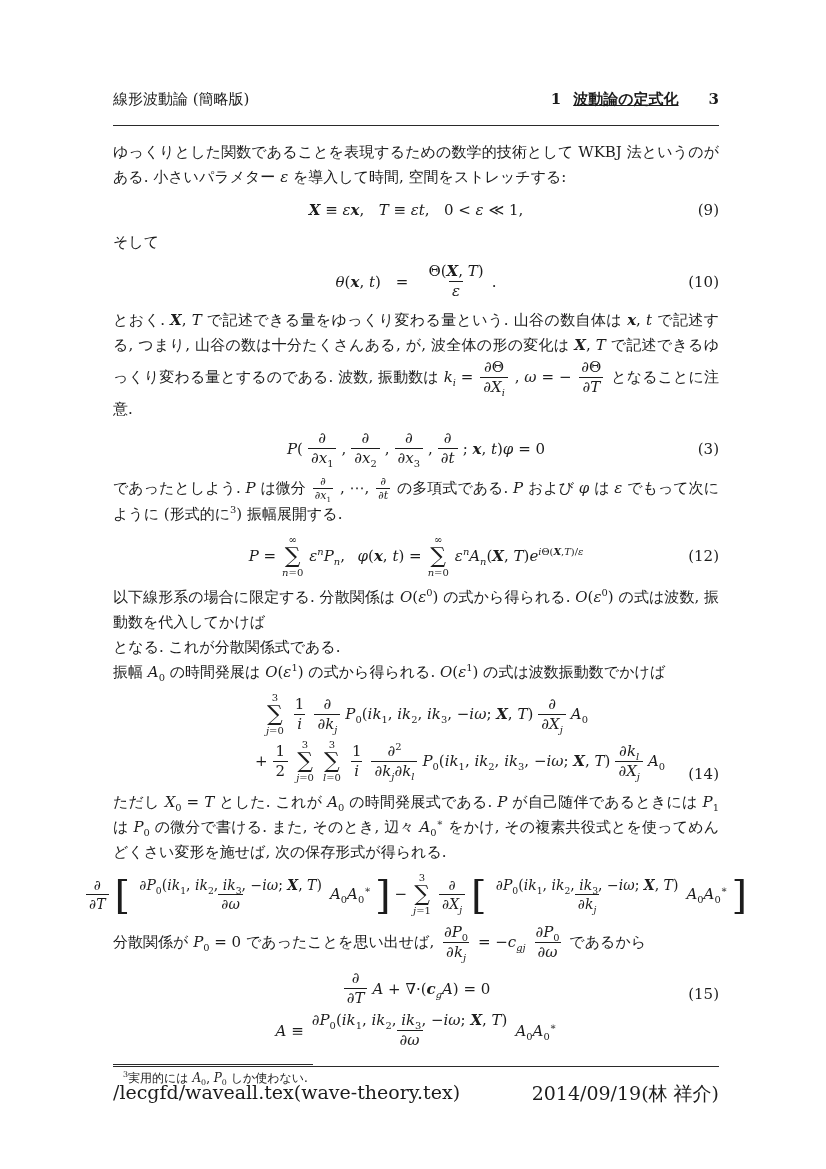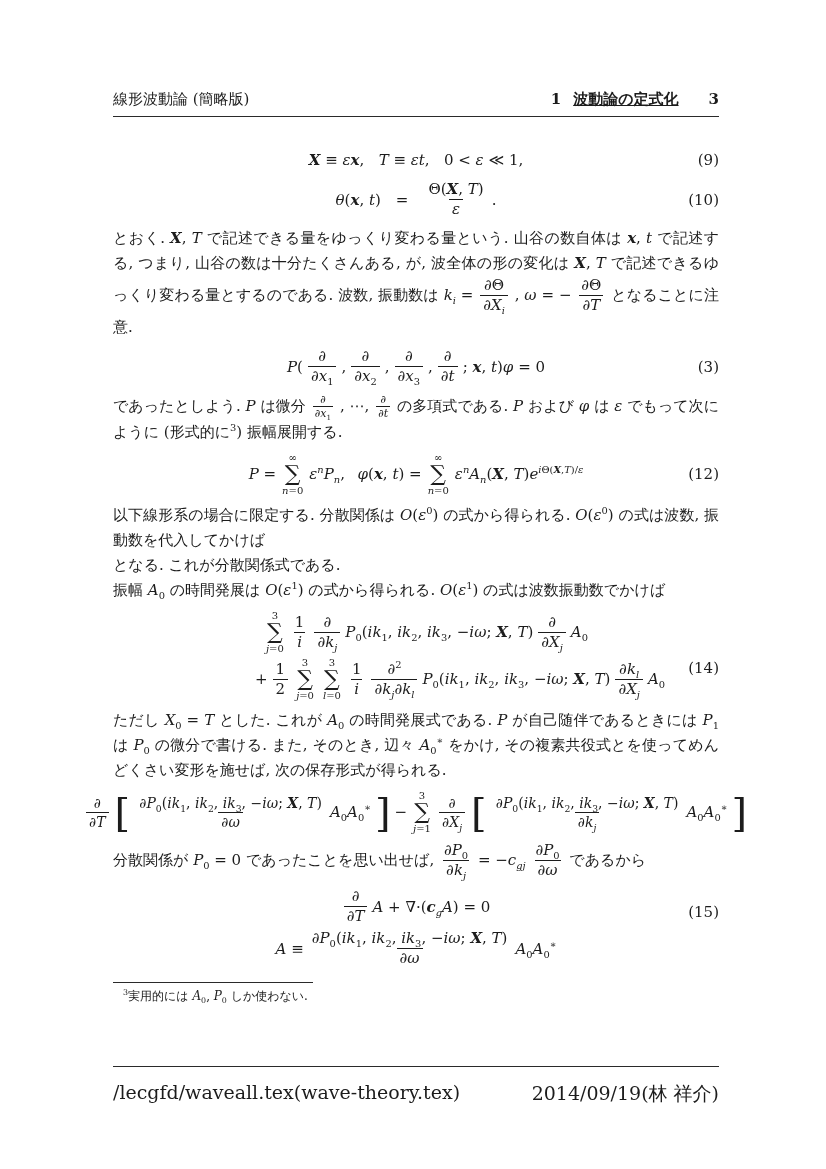--- a/index.html
+++ b/index.html
@@ -8,21 +8,21 @@
     font-family:"DejaVu Serif", serif; color:#1c1c1c; overflow:hidden;
   }
   i { font-style:italic; }
   b { font-weight:bold; }
   sub, sup { font-size:0.66em; line-height:0; }
 
   
   .header {
     position:absolute; left:113px; width:606px; top:90px;
     display:flex; justify-content:space-between; align-items:baseline;
-    font-size:15px; padding-bottom:7px; border-bottom:1.5px solid #2a2a2a;
+    font-size:15px; padding-bottom:16px; border-bottom:1.5px solid #2a2a2a;
   }
   .header-right { display:flex; align-items:baseline; }
   .header-secno { font-weight:bold; margin-right:12px; }
   .header-sectitle { font-weight:bold;text-decoration:underline; }
   .header-page { font-weight:bold; margin-left:30px; }
 
   
   .content { position:absolute; left:113px; width:606px; top:140px; }
 
   .para { font-size:15px; line-height:25px; text-align:justify; margin:0; }
@@ -69,28 +69,30 @@
     <span>線形波動論 (簡略版)</span>
     <span class="header-right">
       <span class="header-secno">1</span>
       <span class="header-sectitle">波動論の定式化</span>
       <span class="header-page">3</span>
     </span>
   </div>
 
   <div class="content">
 
+    <p class="para">ゆっくりとした関数であることを表現するための数学的技術として WKBJ 法というのがある. 小さいパラメター <i>ε</i> を導入して時間, 空間をストレッチする:</p>
 
     <div class="eq">
       <span class="row">
           <span><i><b>X</b></i> ≡ <i>ε</i><i><b>x</b></i>,&nbsp;&nbsp; <i>T</i> ≡ <i>εt</i>,&nbsp;&nbsp; 0 &lt; <i>ε</i> ≪ 1,</span>
         </span>
       <span class="tag">(9)</span>
     </div>
 
+    <p class="para">そして</p>
 
     <div class="eq">
       <span class="row">
         <span><i>θ</i>(<i><b>x</b></i>, <i>t</i>)</span>
         <span class="rel">=</span>
         <span class="frac">
           <span class="num">Θ(<i><b>X</b></i>, <i>T</i>)</span>
           <span class="den"><i>ε</i></span>
         </span>
         <span>.</span>
@@ -226,21 +228,21 @@
           <span class="num">∂<sup>2</sup></span>
           <span class="den">∂<i>k</i><sub><i>j</i></sub>∂<i>k</i><sub><i>l</i></sub></span>
         </span>
         <span><i>P</i><sub>0</sub>(<i>ik</i><sub>1</sub>, <i>ik</i><sub>2</sub>, <i>ik</i><sub>3</sub>, −<i>iω</i>; <i><b>X</b></i>, <i>T</i>)</span>
         <span class="frac">
           <span class="num">∂<i>k</i><sub><i>l</i></sub></span>
           <span class="den">∂<i>X</i><sub><i>j</i></sub></span>
         </span>
         <span><i>A</i><sub>0</sub></span>
       </div>
-      <span class="tag" style="top:auto; bottom:24px; transform:none;">(14)</span>
+      <span class="tag" style="top:auto; bottom:0; transform:none;">(14)</span>
     </div>
 
     <p class="para">ただし <i>X</i><sub>0</sub> = <i>T</i> とした. これが <i>A</i><sub>0</sub> の時間発展式である. <i>P</i> が自己随伴であるときには <i>P</i><sub>1</sub> は <i>P</i><sub>0</sub> の微分で書ける. また, そのとき, 辺々 <i>A</i><sub>0</sub><sup>∗</sup> をかけ, その複素共役式とを使ってめんどくさい変形を施せば, 次の保存形式が得られる.</p>
 
     <div class="eq cons">
       <span class="row">
         <span class="frac">
           <span class="num">∂</span>
           <span class="den">∂<i>T</i></span>
         </span>

